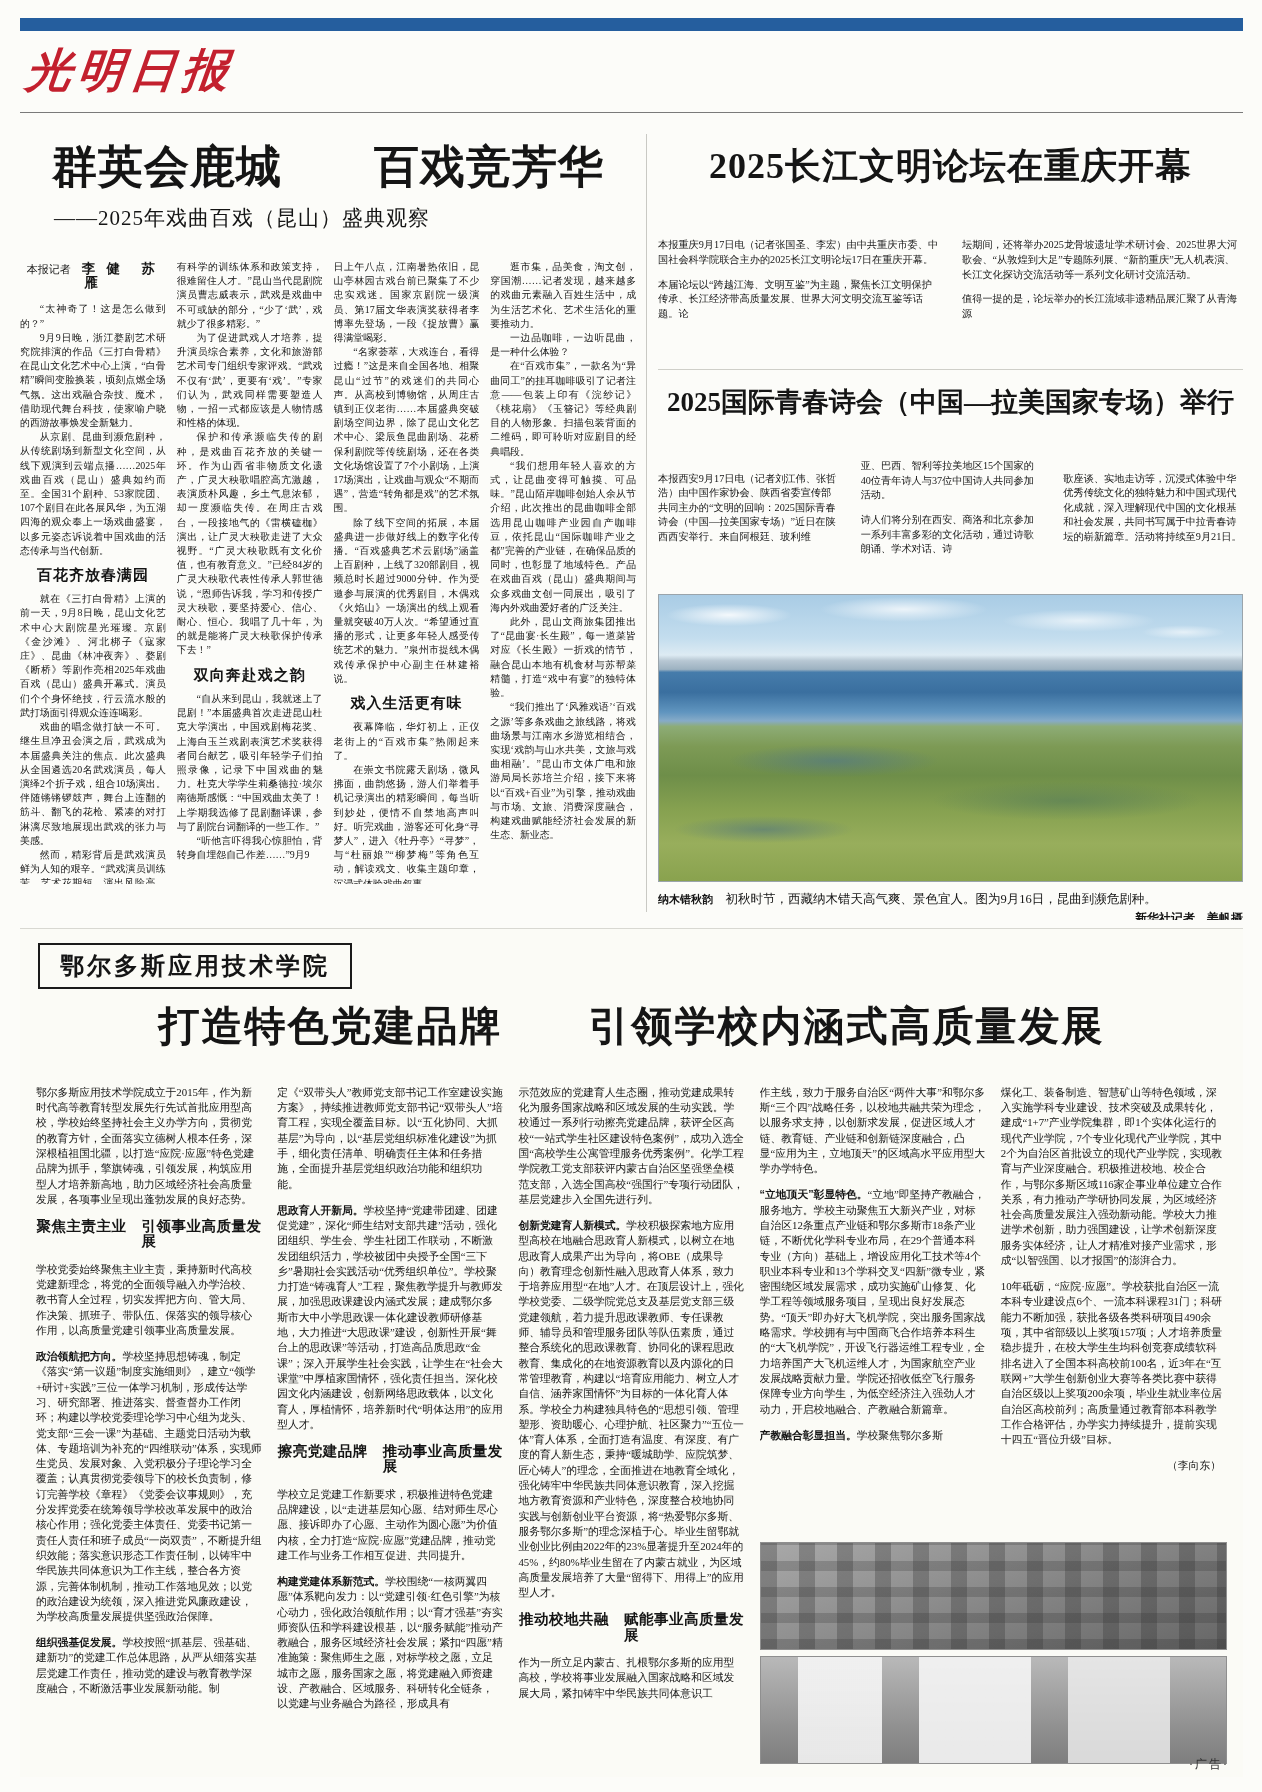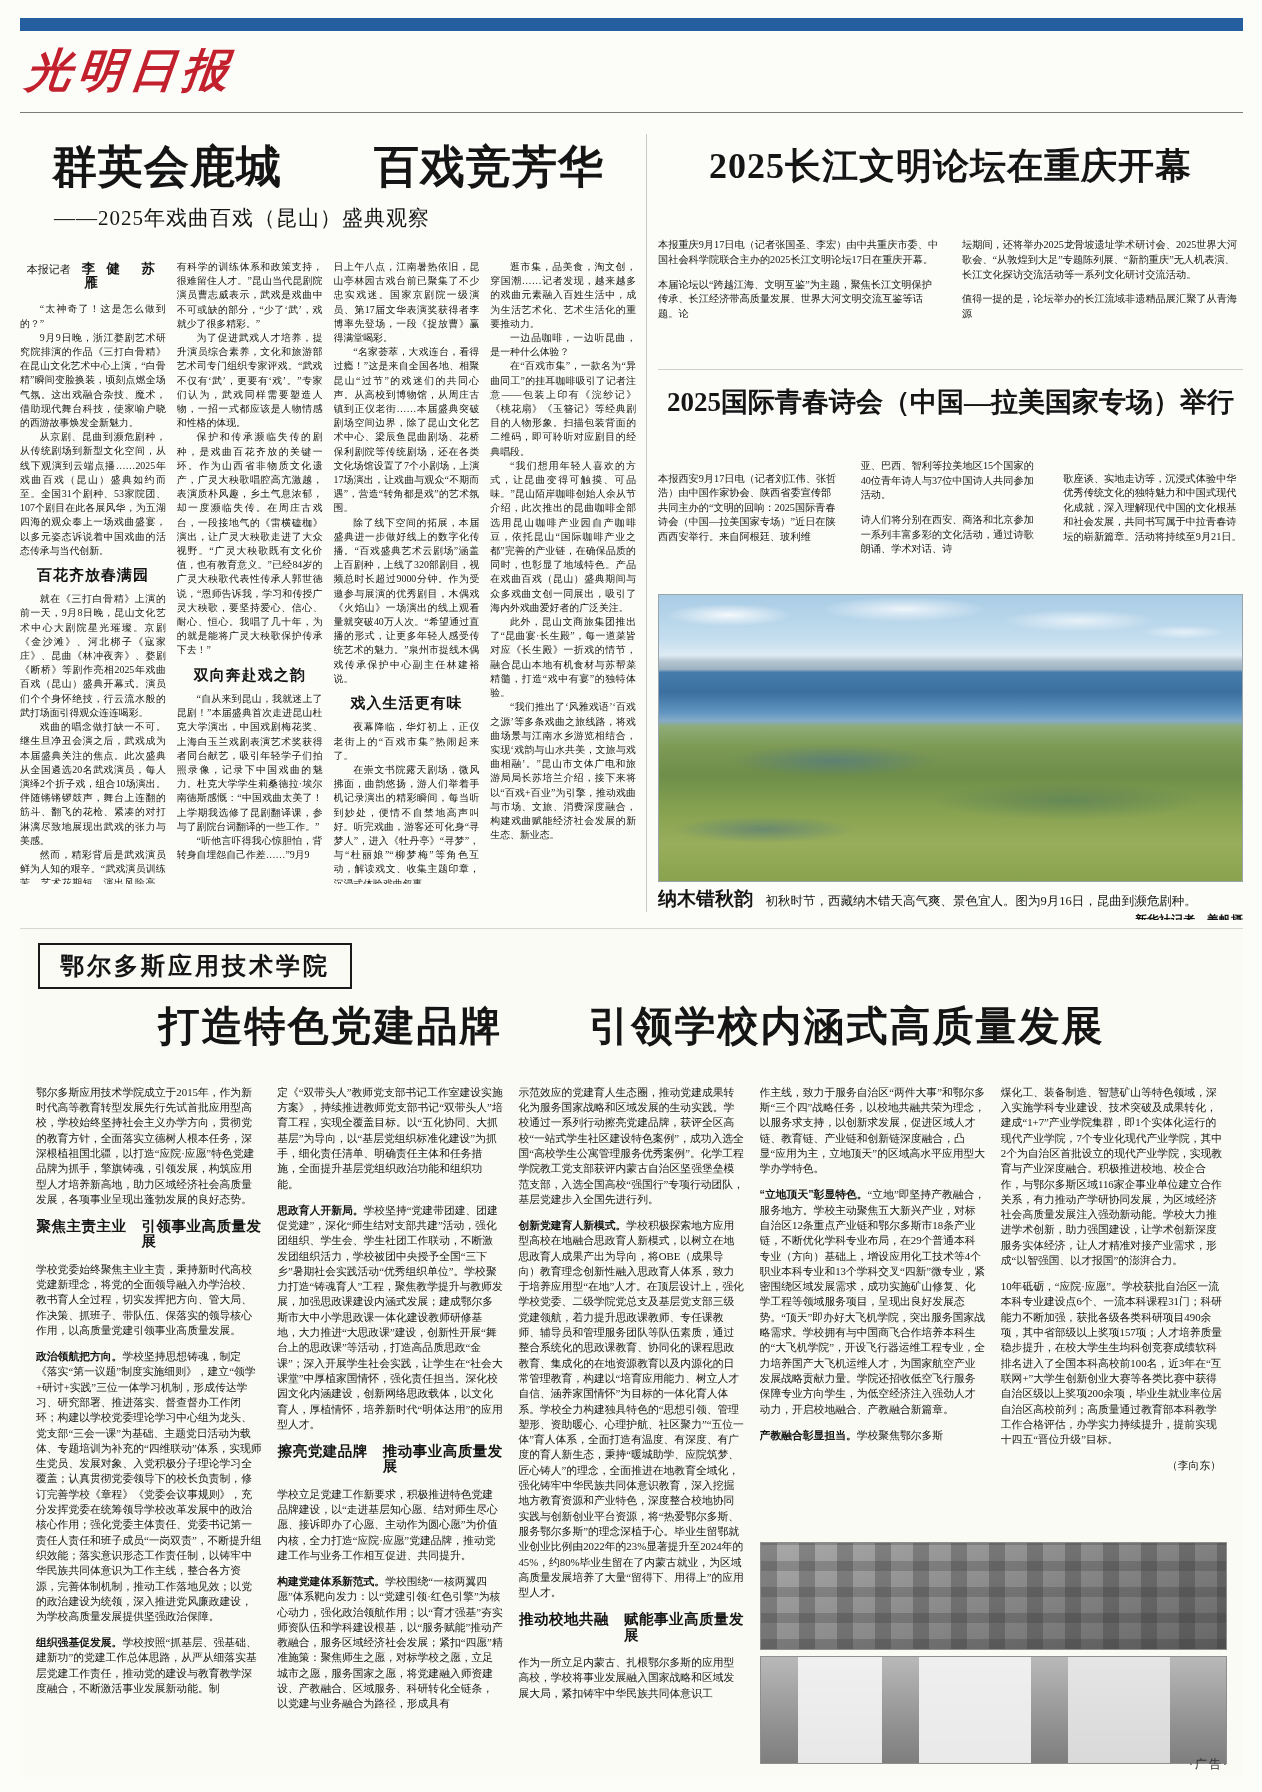--- a/index.html
+++ b/index.html
@@ -50,21 +50,21 @@
       radial-gradient(120px 18px at 42% 5%, rgba(255,255,255,.75), transparent 70%),
       radial-gradient(110px 16px at 72% 9%, rgba(255,255,255,.65), transparent 70%),
       radial-gradient(60px 10px at 90% 13%, rgba(255,255,255,.6), transparent 70%),
       radial-gradient(140px 22px at 30% 58%, rgba(70,110,150,.5), transparent 75%),
       radial-gradient(180px 26px at 70% 72%, rgba(80,120,90,.55), transparent 75%),
       radial-gradient(120px 18px at 18% 82%, rgba(60,100,140,.45), transparent 75%),
       linear-gradient(180deg,#a9cce5 0%,#c3ddee 15%,#ddebf3 21%,#b7c7d3 23%,#9db2c1 26%,
         #467cab 27%,#3a6f9f 34%,#6095bf 41%,#86abc8 44%,#8dac76 46%,#7d9a55 53%,
         #6e8e49 63%,#86a150 75%,#98ae5c 87%,#89a24e 100%);}
   .caption{margin-top:8px;font-size:12.5px;line-height:18px;}
-  .caption b{font-family:Liberation Serif, serif;font-size:19px;}
+  .caption b{font-family:Liberation Serif, serif;font-size:11px;}
   .credit{text-align:right;font-size:12px;margin-top:2px;font-weight:bold;}
   
   .ad-section{position:absolute;left:20px;top:928px;width:1223px;height:848px;background:#fbfbf6;
               border-top:1px solid #d8d8d2;overflow:hidden;}
   .ad-org{display:inline-block;margin:14px 0 0 18px;border:2px solid #1a1a1a;padding:5px 20px;
           font-size:24px;font-weight:900;letter-spacing:3px;}
   .ad-headline{margin:10px 0 0;text-align:center;font-size:41px;font-weight:900;letter-spacing:2px;}
   .ad-body{position:relative;margin:20px 16px 0;display:grid;grid-template-columns:repeat(5,1fr);
            grid-template-rows:462px 1fr;gap:0 15px;height:690px;}
   .ad-col{overflow:hidden;}

